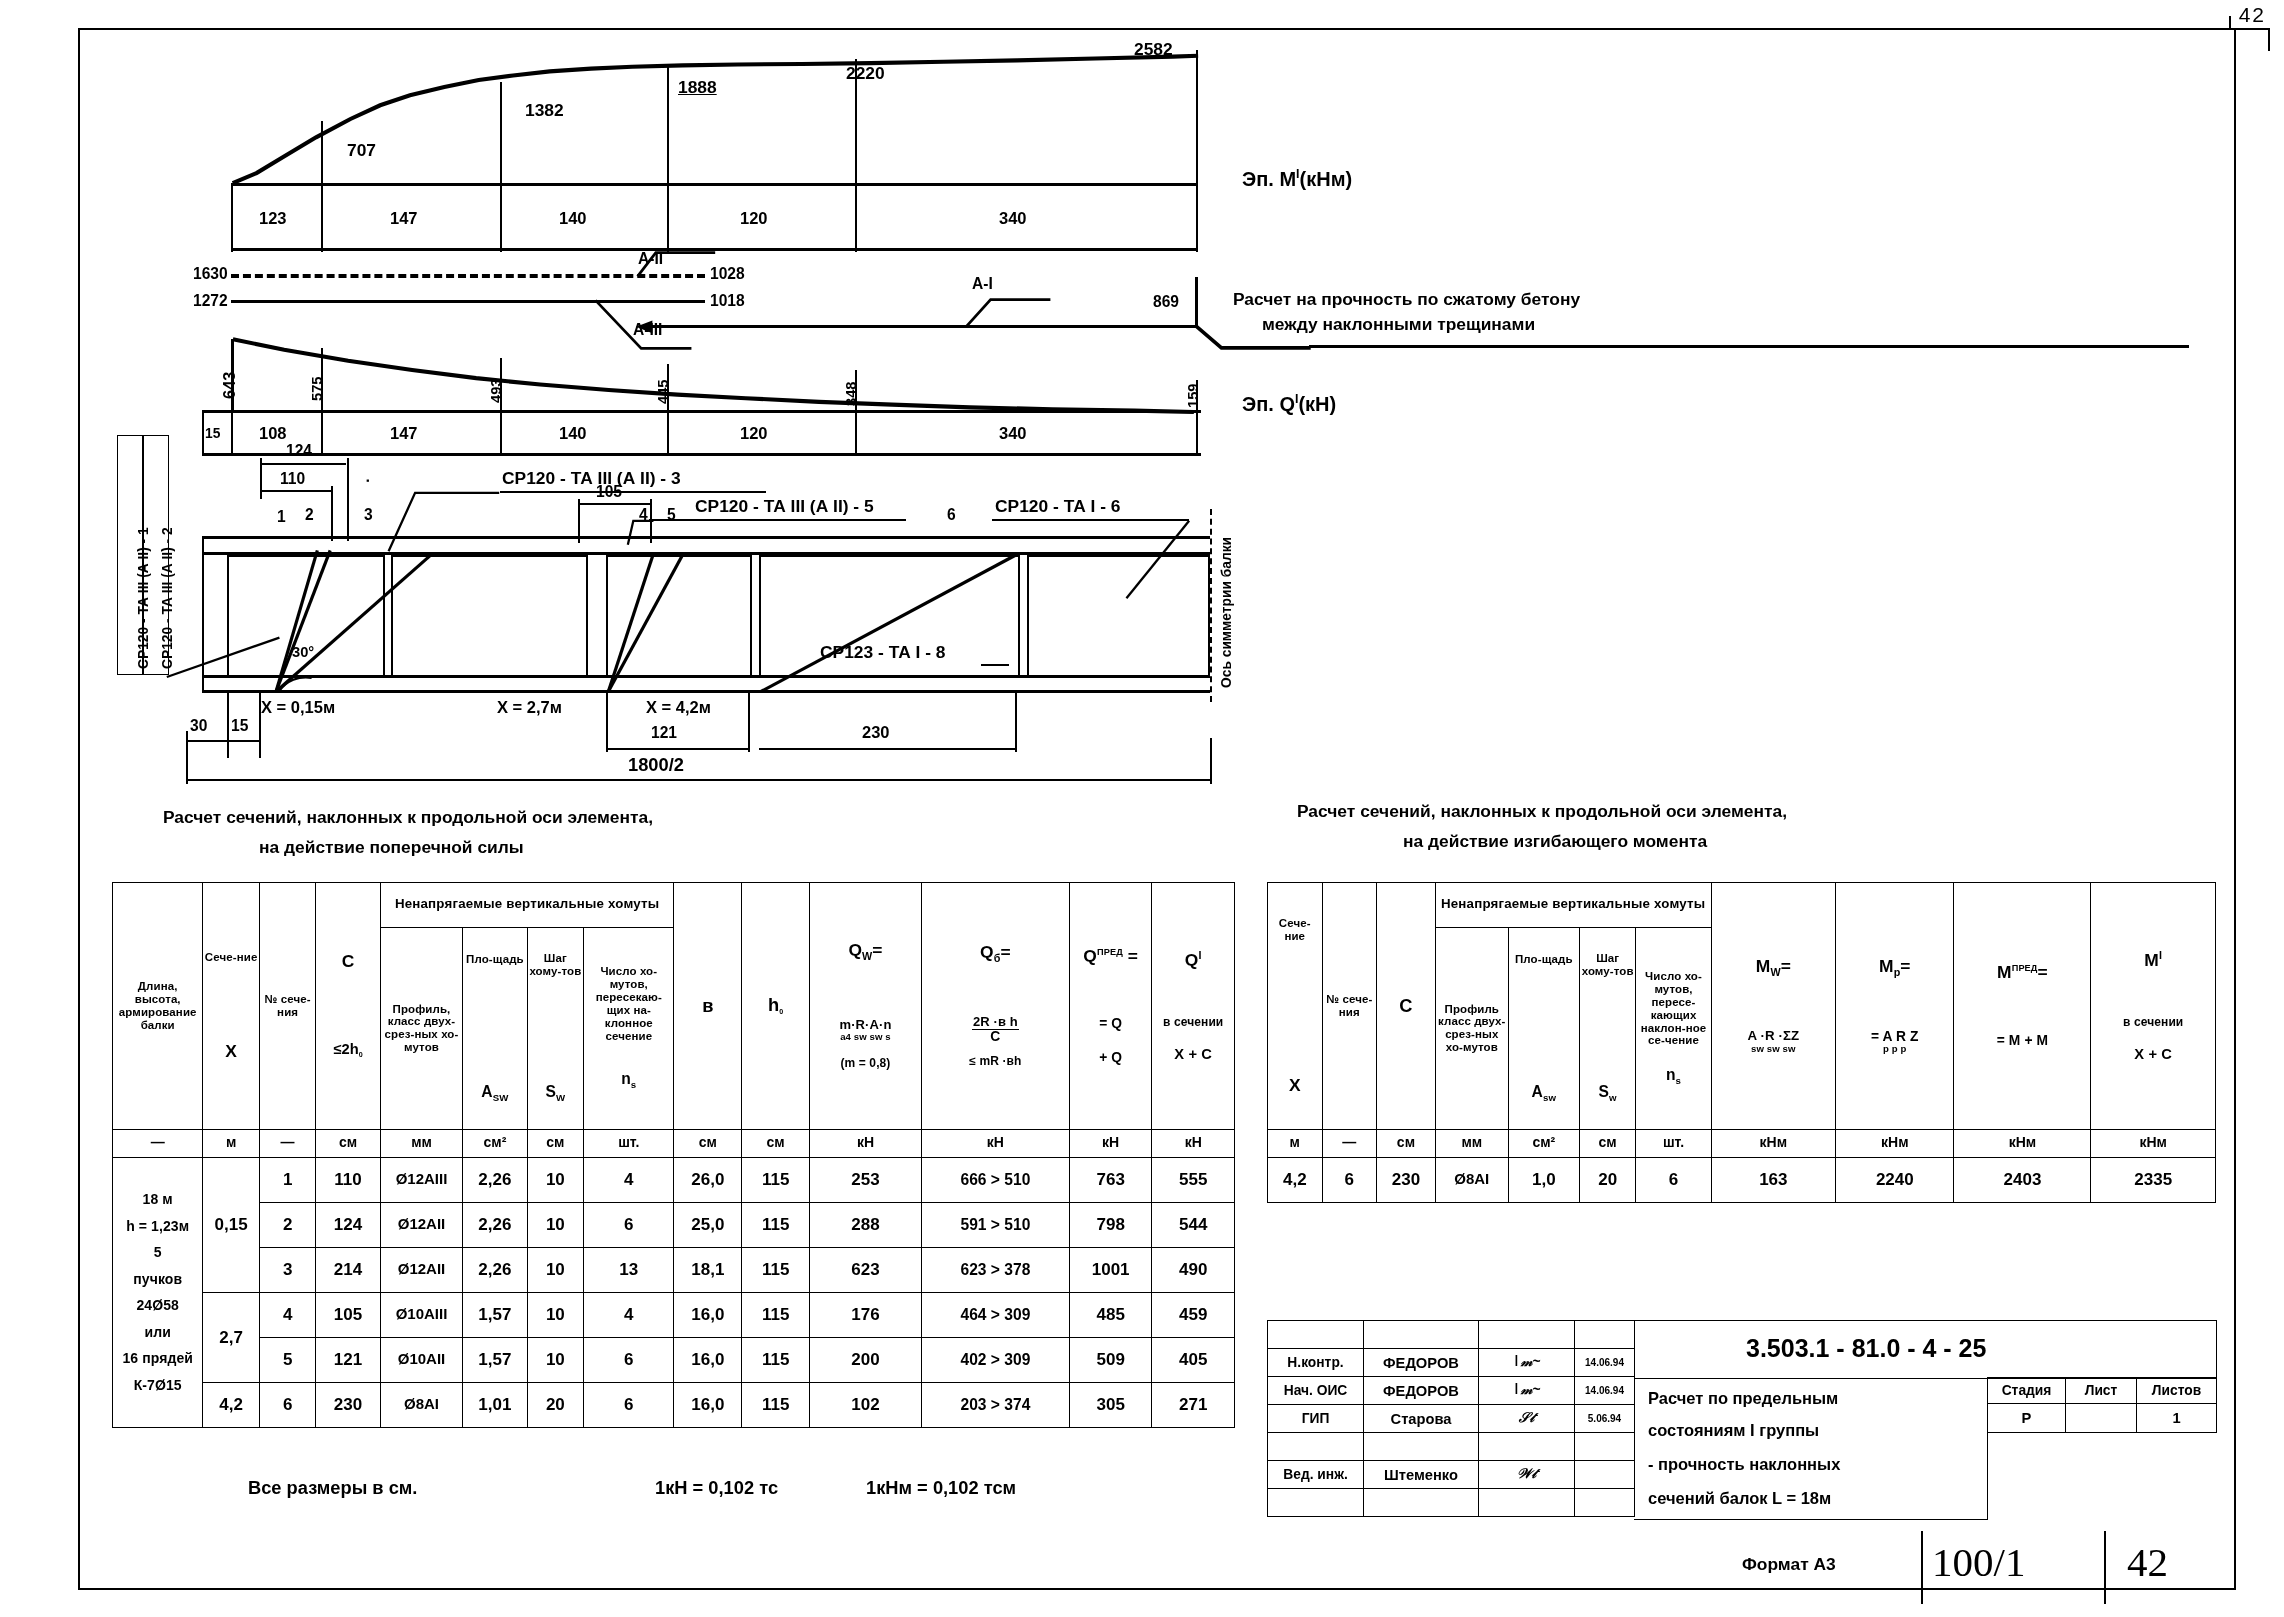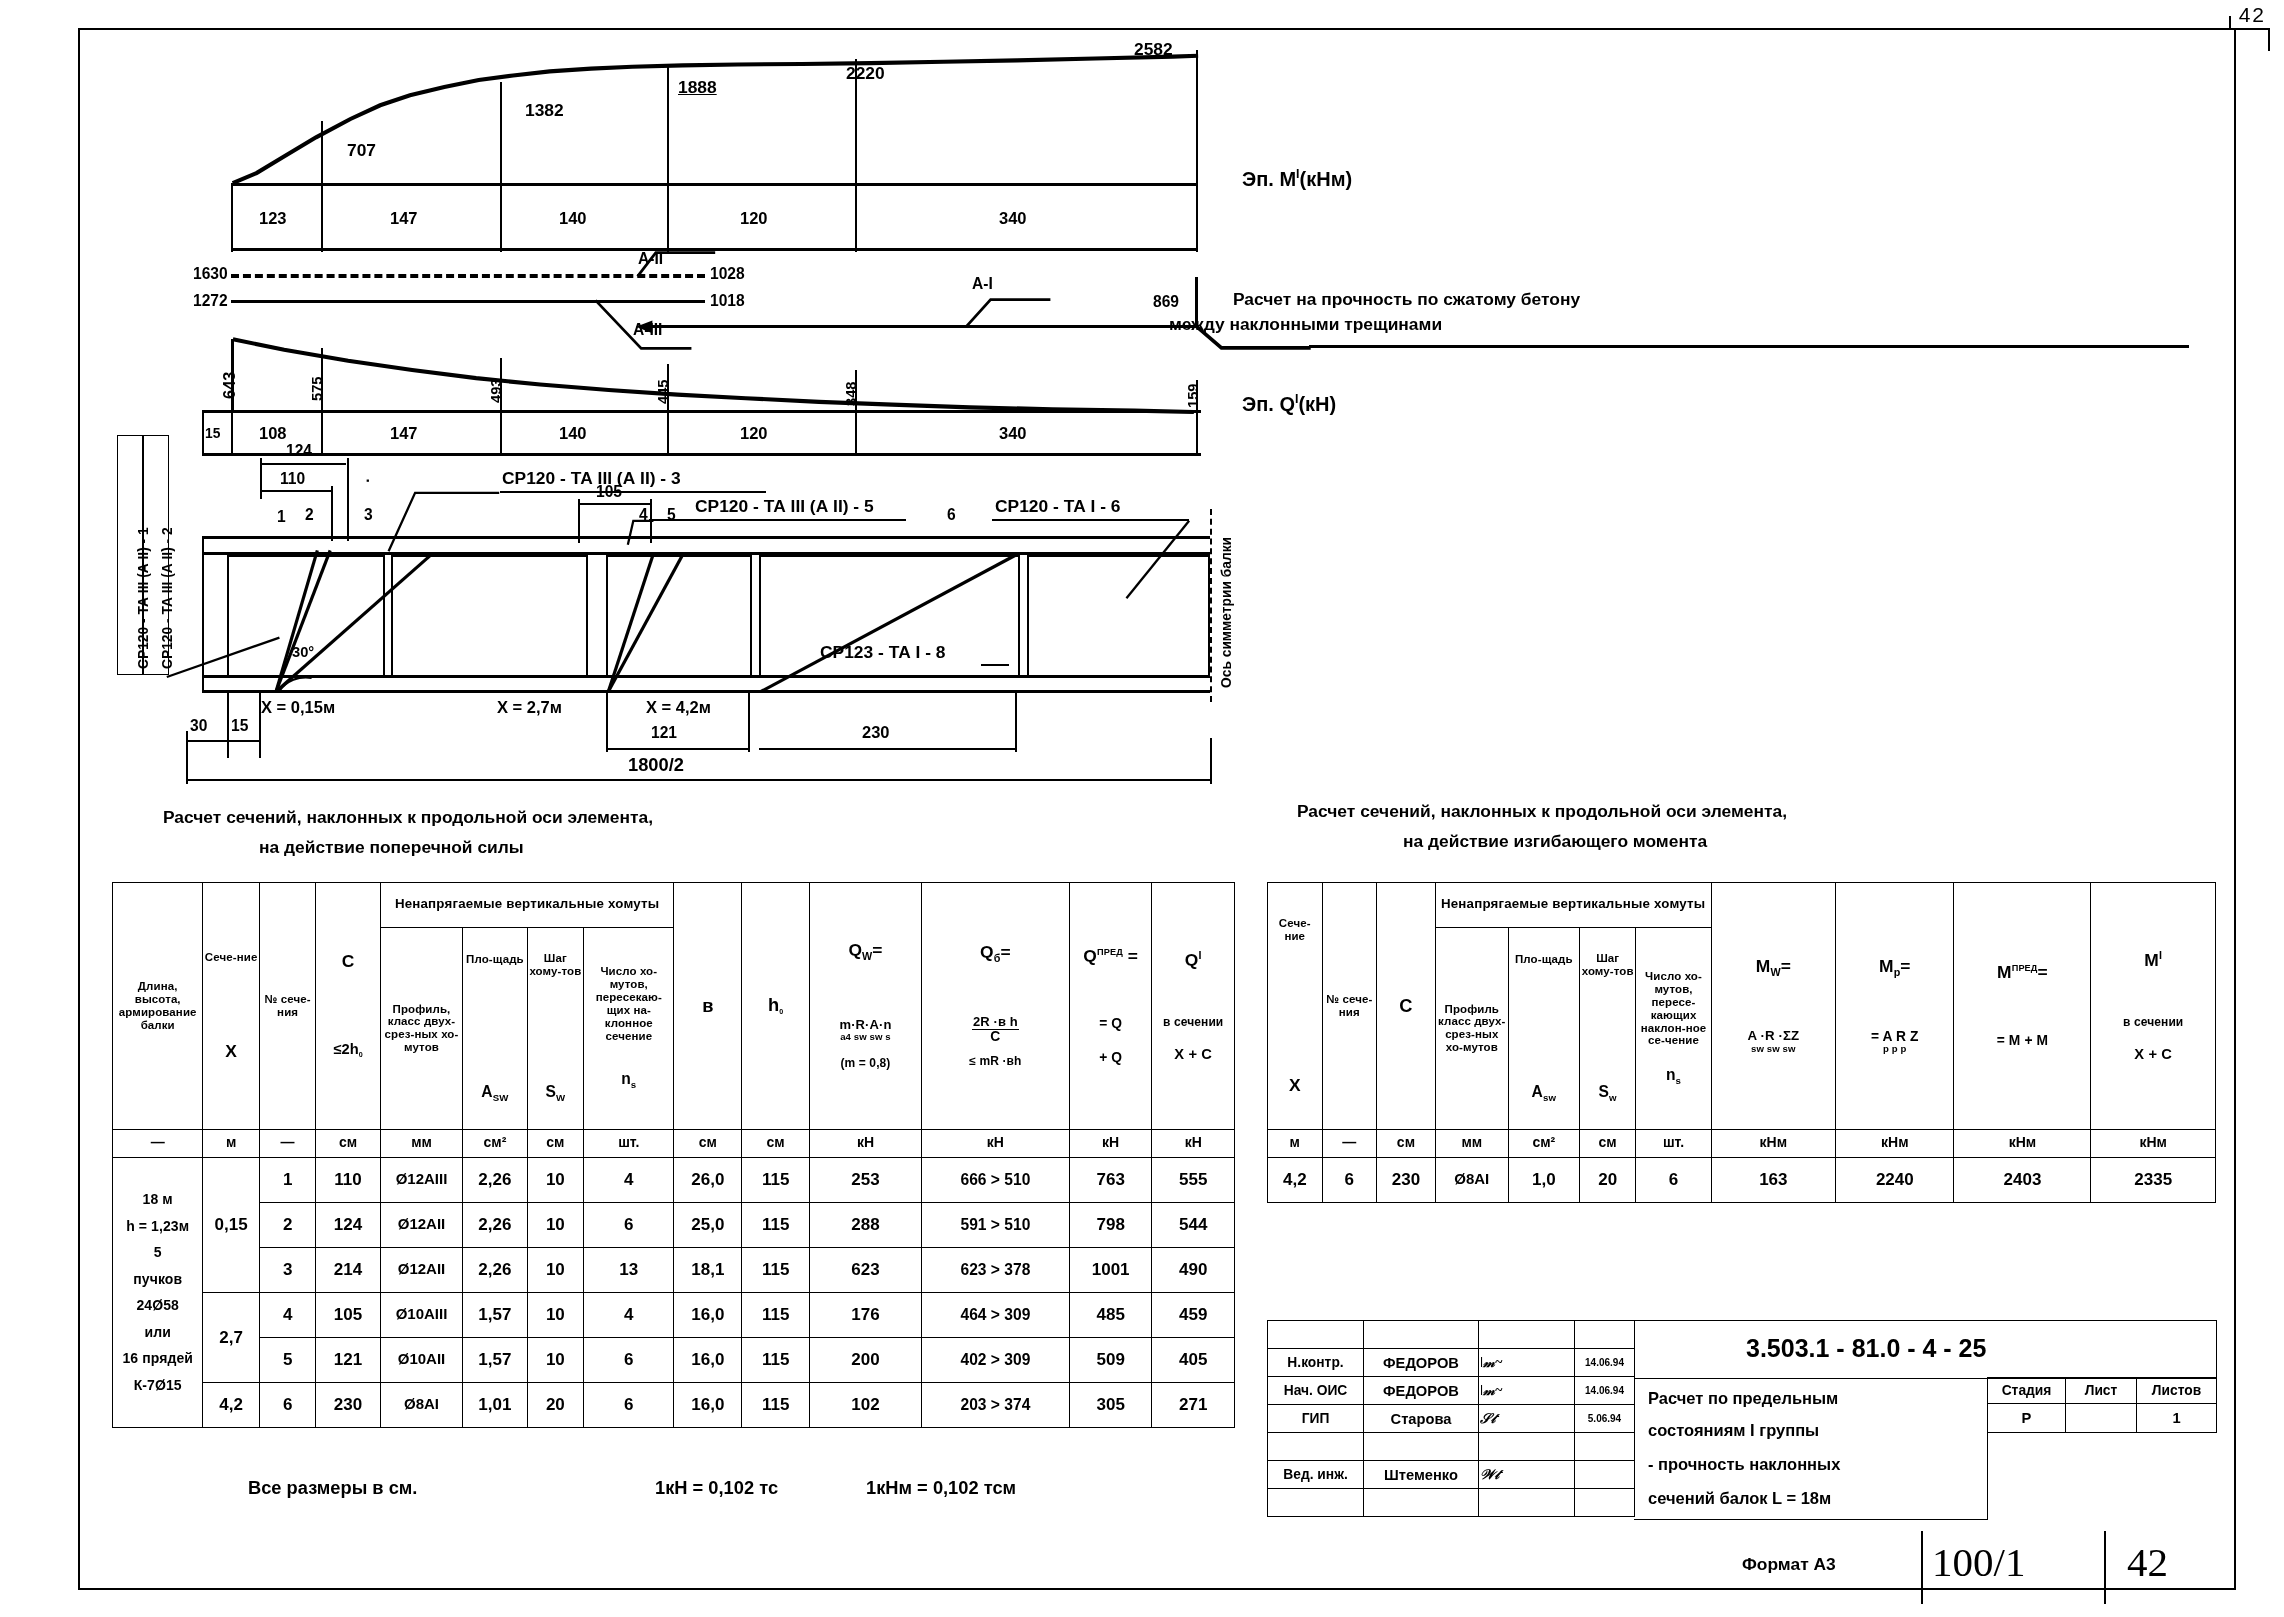--- a/index.html
+++ b/index.html
@@ -37,21 +37,21 @@
   .frac{display:inline-block;text-align:center;line-height:1.05;}
   .frac .num{display:block;border-bottom:1.4px solid #000;padding:0 1.4px;}
   .frac .den{display:block;}
 
   
   table.tb{position:absolute;border-collapse:collapse;table-layout:fixed;}
   table.tb td{border:1.8px solid #000;font-weight:bold;vertical-align:middle;}
   .tb-lbl{font-size:13.8px;text-align:center;}
   .tb-name{font-size:14.7px;text-align:center;}
   .tb-date{font-size:10px;text-align:center;}
-  .sig{font-family:Liberation Serif, serif;font-style:italic;font-size:13.8px;text-align:left;}
+  .sig{font-family:Liberation Mono, monospace;font-style:italic;font-size:13.8px;text-align:center;}
 </style>
 </head>
 <body>
 
 <div class="corner-num">42</div>
 <div class="corner-tick"></div>
 <div class="corner-tick2"></div>
 <div class="corner-tick3"></div>
 
 <div class="frame"></div>
@@ -122,21 +122,21 @@
   </svg>
   <div class="t s34" style="left:972px;top:275px;">А-I</div>
   <div class="t s34" style="left:1153px;top:293px;">869</div>
   <div class="ln vline-b abs" style="left:1195px;top:277px;height:50px;"></div>
   <svg class="abs" style="left:1194px;top:324px;" width="119" height="27.5" viewBox="0 0 260 60">
     <polyline points="4,4 60,52 255,52" style="fill:none;stroke:#000;stroke-width:8"></polyline>
   </svg>
   <div class="ln hline abs" style="left:1309px;top:345px;width:880px;"></div>
 
   <div class="t s38" style="left:1233px;top:289px;">Расчет на прочность по сжатому бетону</div>
-  <div class="t s38" style="left:1169px;top:314px;">между наклонными трещинами</div>
+  <div class="t s38" style="left:1262px;top:314px;">между наклонными трещинами</div>
 </div>
 
 <div>
   <div class="ln hline abs" style="left:202px;top:410px;width:999px;"></div>
   <div class="ln vline-b abs" style="left:231px;top:339px;height:72px;"></div>
   <svg class="abs" style="left:228px;top:337px;" width="974" height="80" viewBox="0 0 2125 175">
     <polyline points="8,5 120,28 260,52 400,72 540,90 680,104 830,116 980,126 1130,134 1290,142 1450,148 1620,154 1800,158 1980,161 2110,164" style="fill:none;stroke:#000;stroke-width:9"></polyline>
   </svg>
   <div class="ln vline abs" style="left:321px;top:348px;height:62px;"></div>
   <div class="ln vline abs" style="left:500px;top:358px;height:53px;"></div>

